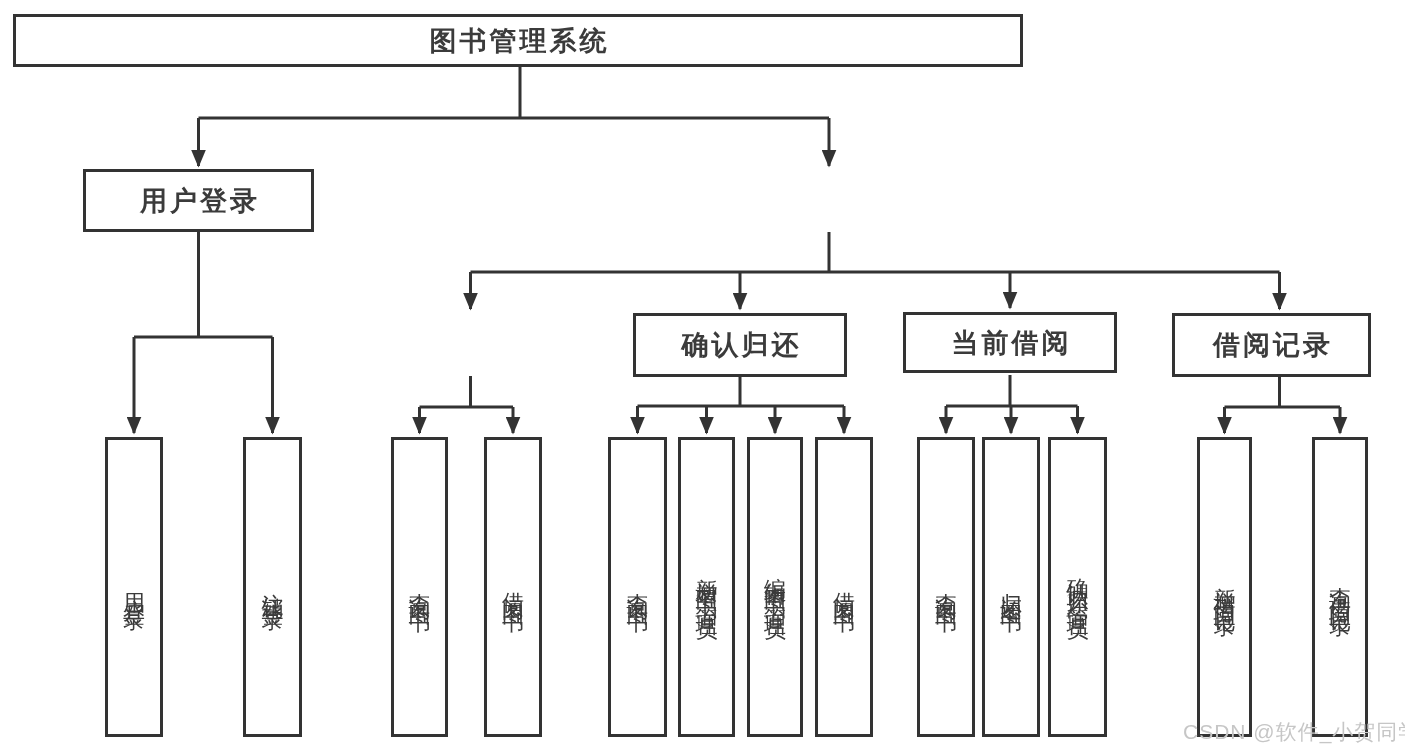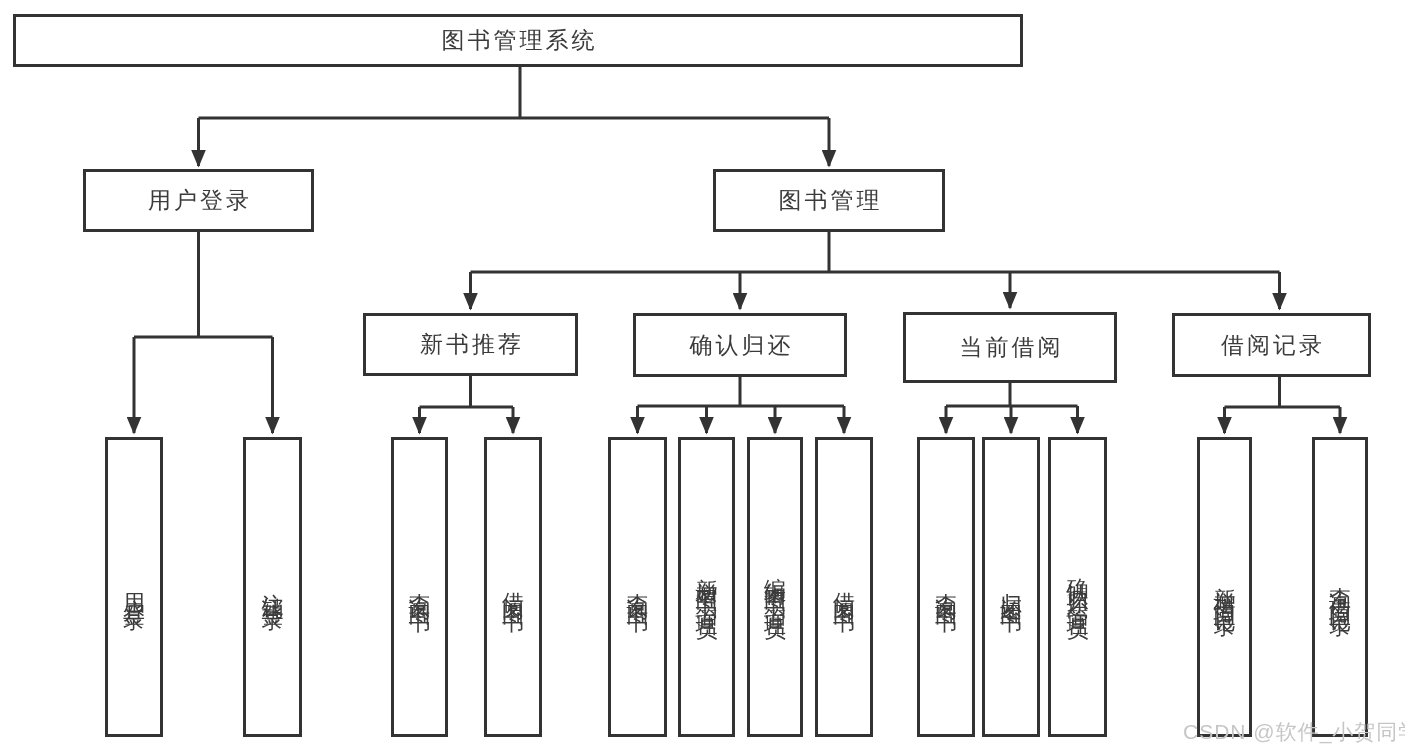--- a/index.html
+++ b/index.html
@@ -26,23 +26,24 @@
     box-sizing:border-box;
     border:3px solid var(--line);
     background:var(--box-bg);
     color:var(--text);
     display:flex;
     align-items:center;
     justify-content:center;
     text-align:center;
   }
   .lvl{
-    font-size:23px;
+    font-size:27px;
     letter-spacing:3px;
     text-indent:3px; 
+    font-weight:bold;
   }
   .leaf{
     writing-mode:vertical-rl;
     text-orientation:mixed;
     font-size:22px;
     letter-spacing:6px;
     line-height:1;
   }
   #watermark{
     position:absolute;
@@ -111,25 +112,23 @@
         <path d="M1279.5 377 V407 M1224.5 407 H1340"></path>
         <path d="M1224.5 407 V433" marker-end="url(#ah)"></path>
         <path d="M1340 407 V433" marker-end="url(#ah)"></path>
       </g>
     </g>
   </svg>
 
   <div class="box lvl" style="left:13px;top:14px;width:1010px;height:53px">图书管理系统</div>
 
   <div class="box lvl" style="left:83px;top:169px;width:231px;height:63px">用户登录</div>
-  <div class="box lvl" style="left:713px;top:169px;width:232px;height:63px">图书管理</div>
 
-  <div class="box lvl" style="left:363px;top:313px;width:215px;height:63px">新书推荐</div>
   <div class="box lvl" style="left:633px;top:313px;width:214px;height:64px">确认归还</div>
-  <div class="box lvl" style="left:903px;top:312px;width:214px;height:71px">当前借阅</div>
+  <div class="box lvl" style="left:903px;top:312px;width:214px;height:61px">当前借阅</div>
   <div class="box lvl" style="left:1172px;top:313px;width:199px;height:64px">借阅记录</div>
 
   <div class="box leaf" style="left:105px;top:437px;width:58px;height:300px">用户登录</div>
   <div class="box leaf" style="left:243px;top:437px;width:59px;height:300px">注销登录</div>
 
   <div class="box leaf" style="left:391px;top:437px;width:57px;height:300px">查询图书</div>
   <div class="box leaf" style="left:484px;top:437px;width:58px;height:300px">借阅图书</div>
 
   <div class="box leaf" style="left:608px;top:437px;width:59px;height:300px">查询图书</div>
   <div class="box leaf" style="left:678px;top:437px;width:57px;height:300px">新增图书（管理员）</div>

